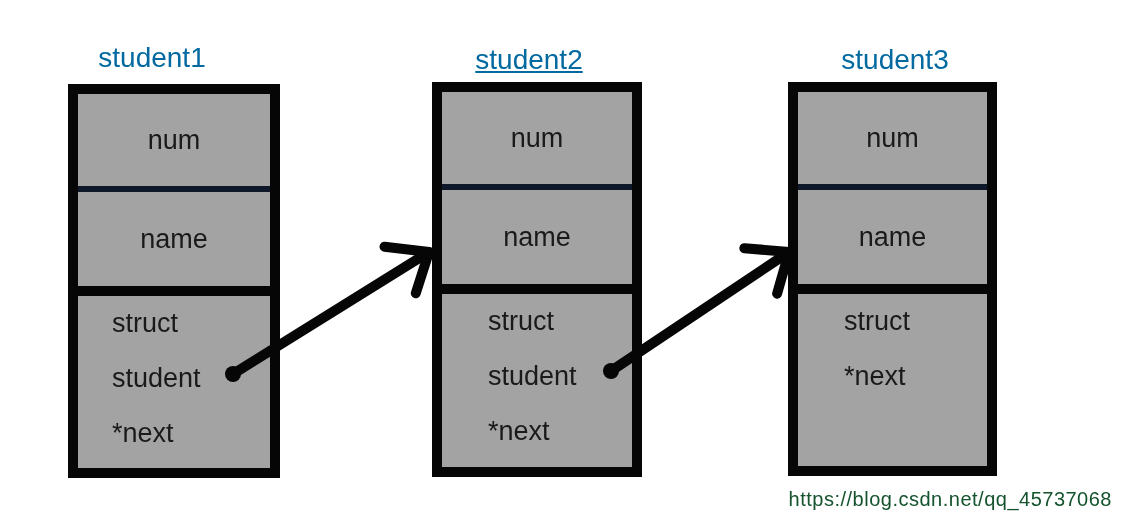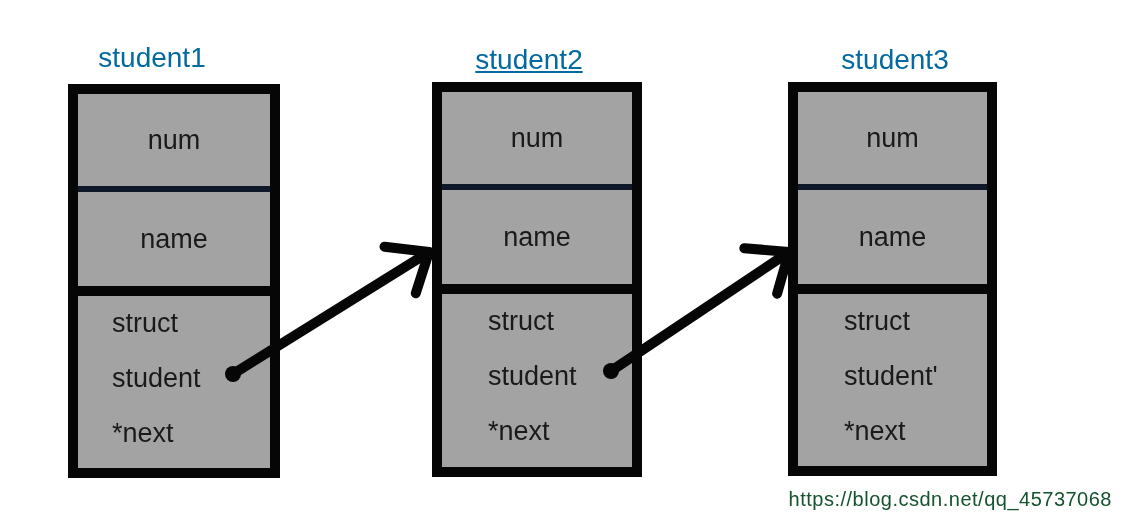--- a/index.html
+++ b/index.html
@@ -91,21 +91,20 @@
       <span>student</span>
       <span>*next</span>
     </div>
   </div>
 
   <div class="node-box" id="node-box-3" style="left:788px; top:82px; width:209px; height:394px;">
     <div class="sec sec-num">num</div>
     <div class="sec sec-name">name</div>
     <div class="sec sec-next">
       <span>struct</span>
-      <span>student'</span>
       <span>*next</span>
     </div>
   </div>
 
   <svg class="arrow-layer" viewBox="0 0 1127 520" xmlns="http://www.w3.org/2000/svg">
     <defs>
       <marker id="ah" viewBox="0 0 70 70" markerWidth="70" markerHeight="70" refX="52" refY="35" orient="auto" markerUnits="userSpaceOnUse">
         <path d="M17,7 L52,35 L19,63" fill="none" stroke="#060606" stroke-width="10" stroke-linecap="round" stroke-linejoin="round"></path>
       </marker>
     </defs>

